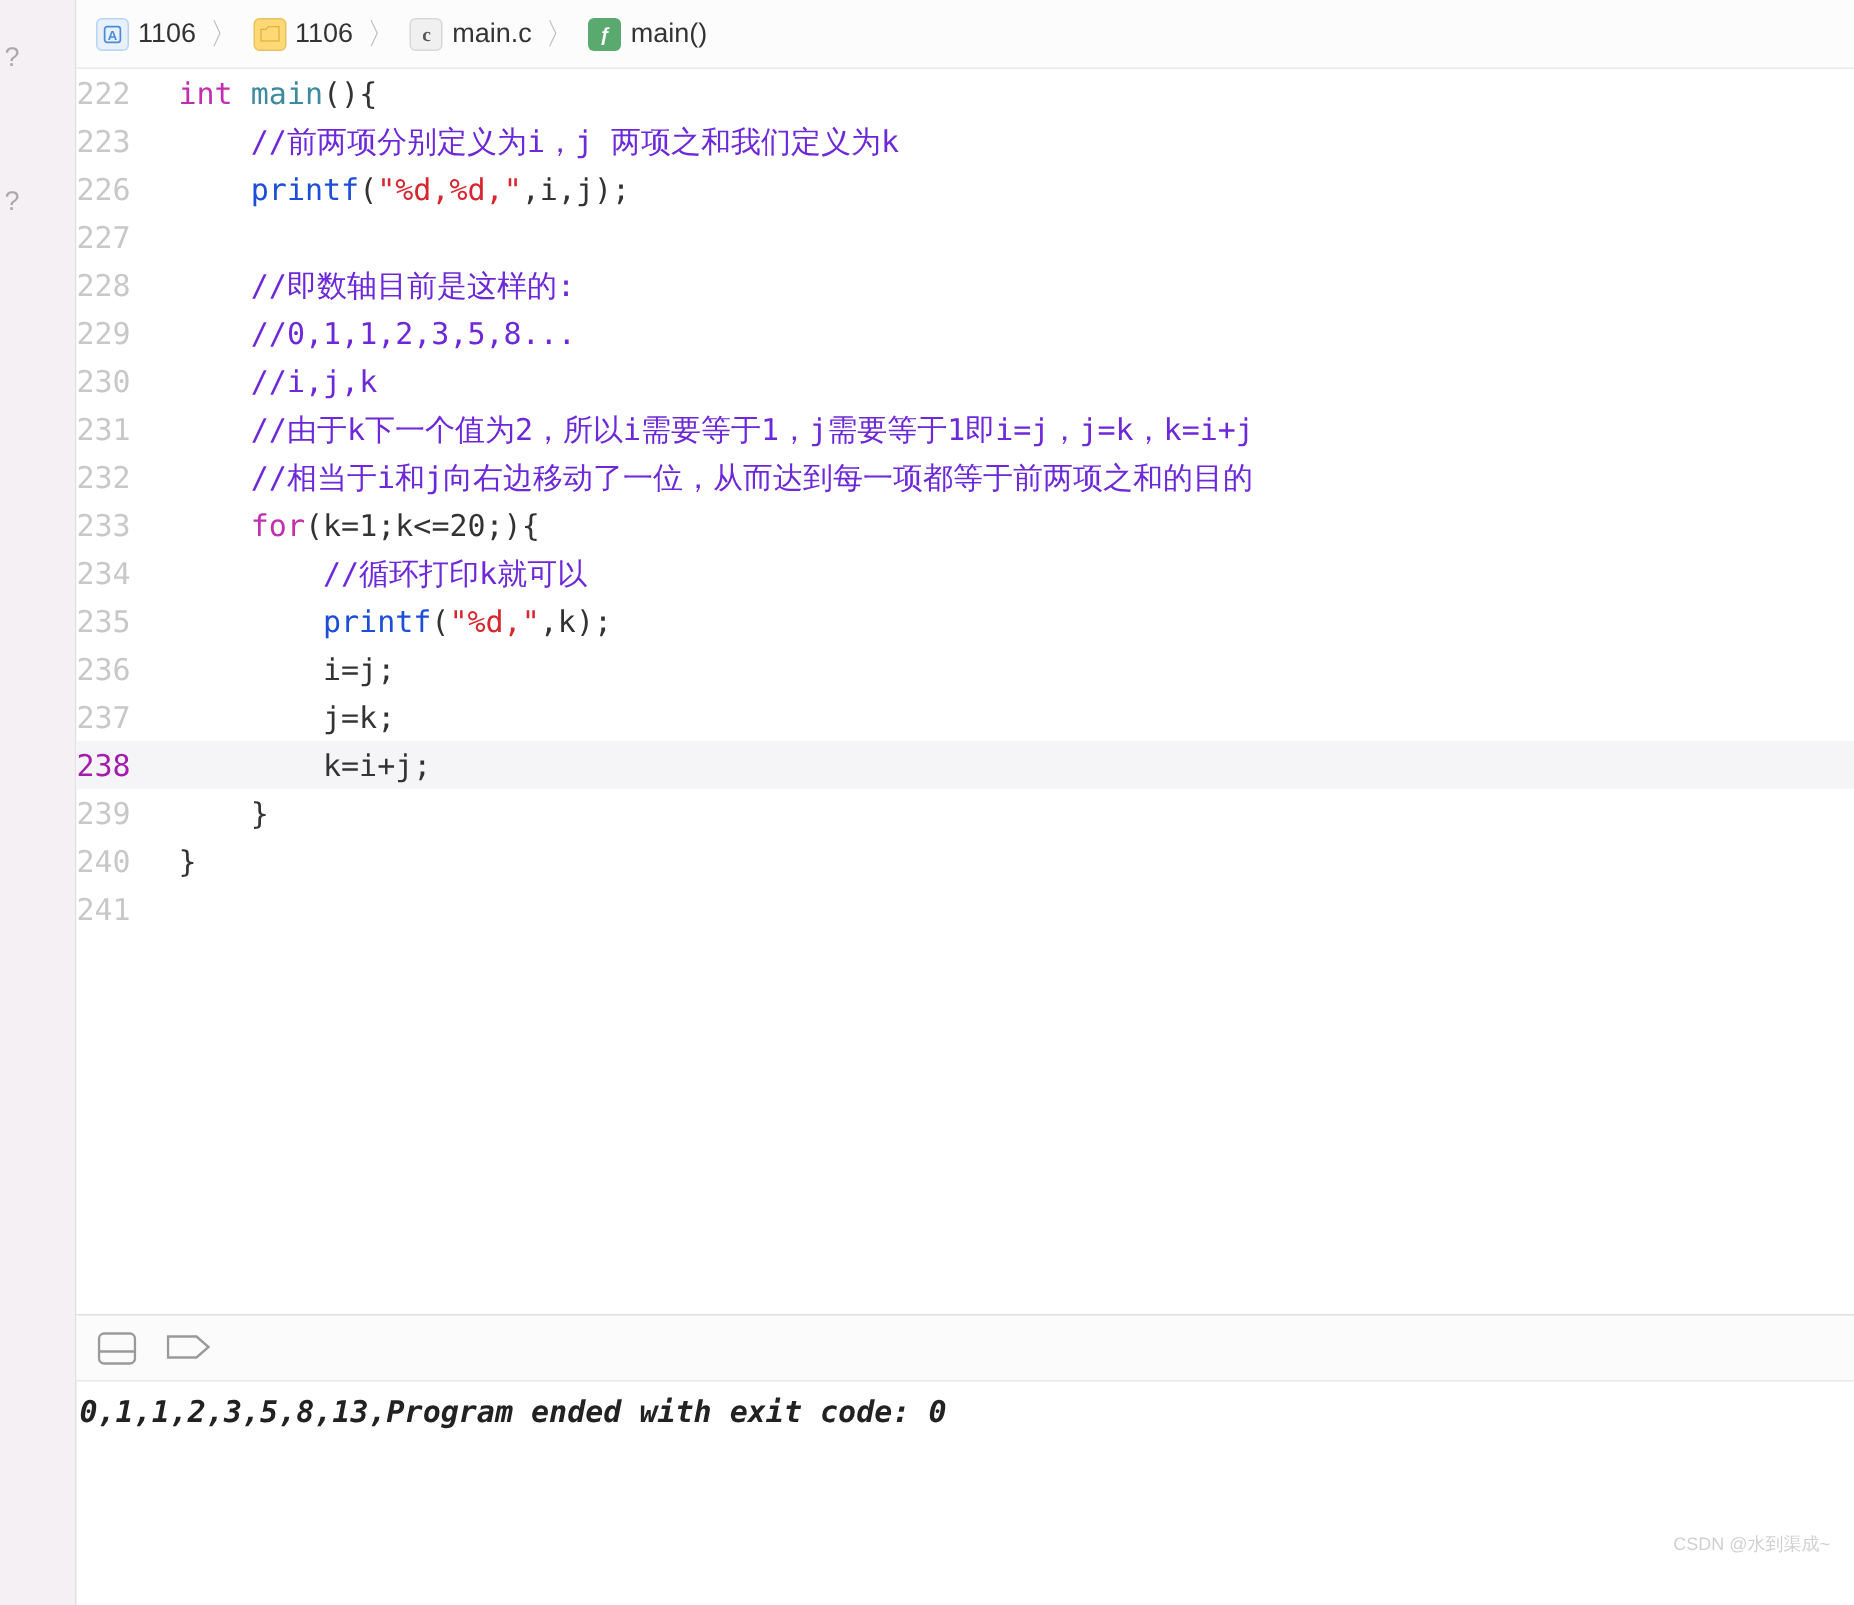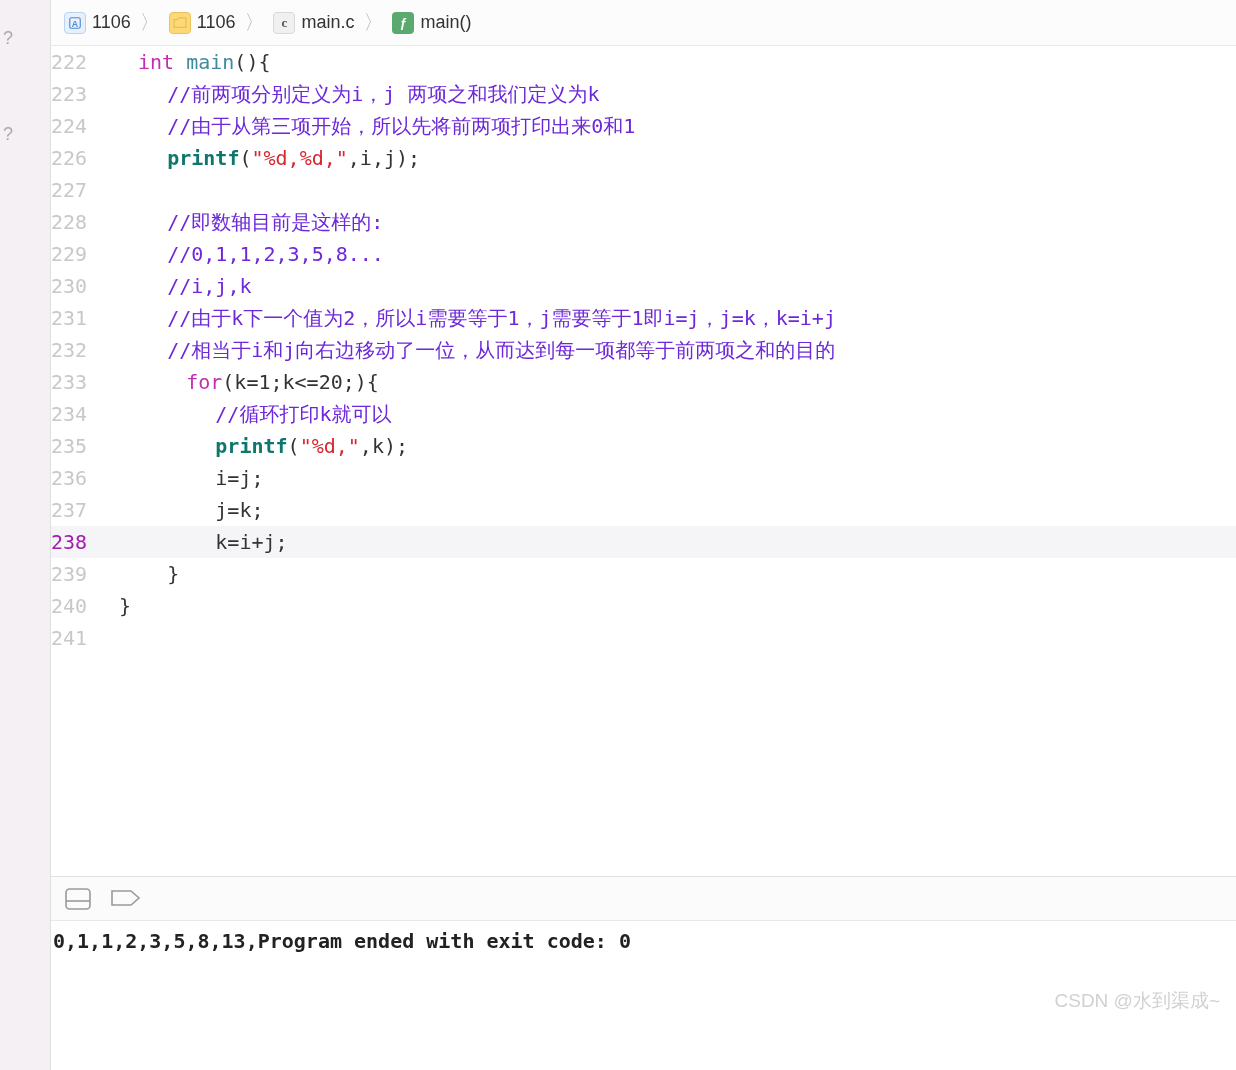--- a/index.html
+++ b/index.html
@@ -99,23 +99,23 @@
       white-space: pre;
       color: #333;
     }
     .code-line.current {
       background: #f5f5f7;
     }
     .code-line.current .line-num {
       color: #a21caf;
       font-weight: 500;
     }
-    .tok-kw { color: #c12fb0; margin-left: 19px; }
+    .tok-kw { color: #c12fb0; }
     .tok-func { color: #3e8a9e; }
-    .tok-call { color: #0f766e; font-weight: bold; }
+    .tok-call { color: #1d4ed8; }
     .tok-str { color: #d8262f; }
     .tok-cmt { color: #6d28d9; }
     .tok-plain { color: #333; }
     .console-toolbar {
       height: 44px;
       border-top: 1px solid #e0e0e0;
       display: flex;
       align-items: center;
       padding: 0 14px;
       gap: 20px;
@@ -127,28 +127,29 @@
       color: #9a9a9a;
     }
     .console-output {
       border-top: 1px solid #e8e8e8;
       padding: 8px 2px;
       font-size: 20px;
       font-family: "SF Mono", Menlo, monospace;
       font-weight: bold;
       color: #222;
       white-space: pre;
+      font-style: italic;
     }
     .watermark {
       position: absolute;
       right: 16px;
-      bottom: 56px;
+      bottom: 32px;
       color: rgba(150,150,150,0.45);
       font-family: sans-serif;
-      font-size: 19px;
+      font-size: 12px;
     }
   </style>
 </head>
 <body>
 
 <div class="left-gutter">
   <span class="question-mark" style="top:28px">?</span>
   <span class="question-mark" style="top:124px">?</span>
 </div>
 
@@ -186,24 +187,20 @@
   </div>
 
   <div class="editor" id="editor">
       <div class="code-line">
         <div class="line-num">222</div>
         <div class="line-content"><span class="tok-kw">int </span><span class="tok-func">main</span><span class="tok-plain">(){</span></div>
       </div>
       <div class="code-line">
         <div class="line-num">223</div>
         <div class="line-content"><span class="tok-plain">    </span><span class="tok-cmt">//前两项分别定义为i，j 两项之和我们定义为k</span></div>
-      </div>
-      <div class="code-line">
-        <div class="line-num">224</div>
-        <div class="line-content"><span class="tok-plain">    </span><span class="tok-cmt">//由于从第三项开始，所以先将前两项打印出来0和1</span></div>
       </div>
       <div class="code-line">
         <div class="line-num">226</div>
         <div class="line-content"><span class="tok-plain">    </span><span class="tok-call">printf</span><span class="tok-plain">(</span><span class="tok-str">"%d,%d,"</span><span class="tok-plain">,i,j);</span></div>
       </div>
       <div class="code-line">
         <div class="line-num">227</div>
         <div class="line-content"><span class="tok-plain">    </span></div>
       </div>
       <div class="code-line">

